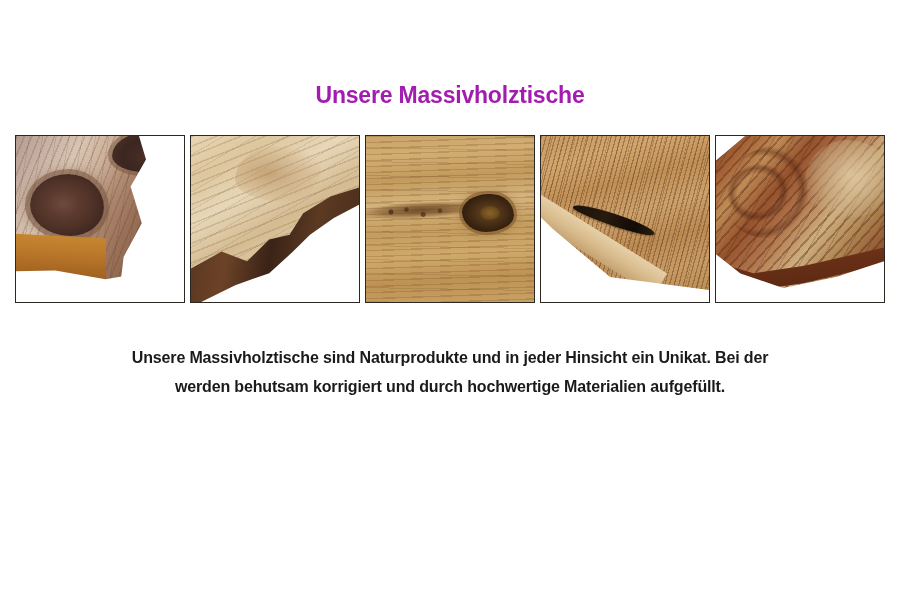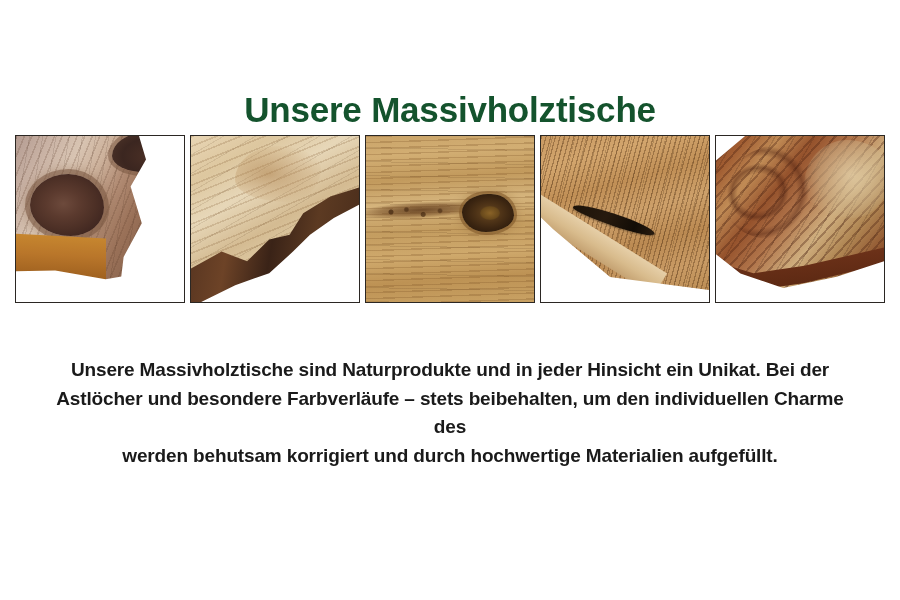--- a/index.html
+++ b/index.html
@@ -20,23 +20,23 @@
     background: #ffffff;
   }
 
   
   .headline {
     position: absolute;
     left: 0;
     top: 68px;
     width: 900px;
     text-align: center;
-    font-size: 35px;
+    font-size: 23px;
     font-weight: bold;
-    color: #14532d;
+    color: #a21caf;
     letter-spacing: -0.2px;
     line-height: 1.1;
   }
 
   
   .gallery {
     position: absolute;
     left: 15px;
     top: 135px;
     width: 870px;
@@ -382,26 +382,25 @@
     clip-path: polygon(0% 0%, 70% 0%, 0% 80%);
   }
 
   
   .copy {
     position: absolute;
     left: 40px;
     top: 344px;
     width: 820px;
     text-align: center;
-    font-size: 19px;
+    font-size: 16px;
     font-weight: bold;
     color: #1a1a1a;
     line-height: 28.5px;
     letter-spacing: -0.15px;
-    margin-top: 12px;
   }
   .copy p {
     margin: 0;
   }
 </style>
 </head>
 <body>
 
 <div class="page">
 
@@ -462,17 +461,16 @@
         <div class="p5-edge"></div>
         <div class="p5-white"></div>
         <div class="p5-whitetl"></div>
       </div>
     </div>
 
   </div>
 
   <div class="copy">
     <p>Unsere Massivholztische sind Naturprodukte und in jeder Hinsicht ein Unikat. Bei der</p>
-    <p>Astlöcher und besondere Farbverläufe – stets beibehalten, um den individuellen Charme des</p>
     <p>werden behutsam korrigiert und durch hochwertige Materialien aufgefüllt.</p>
   </div>
 
 </div>
 
 </body></html>

